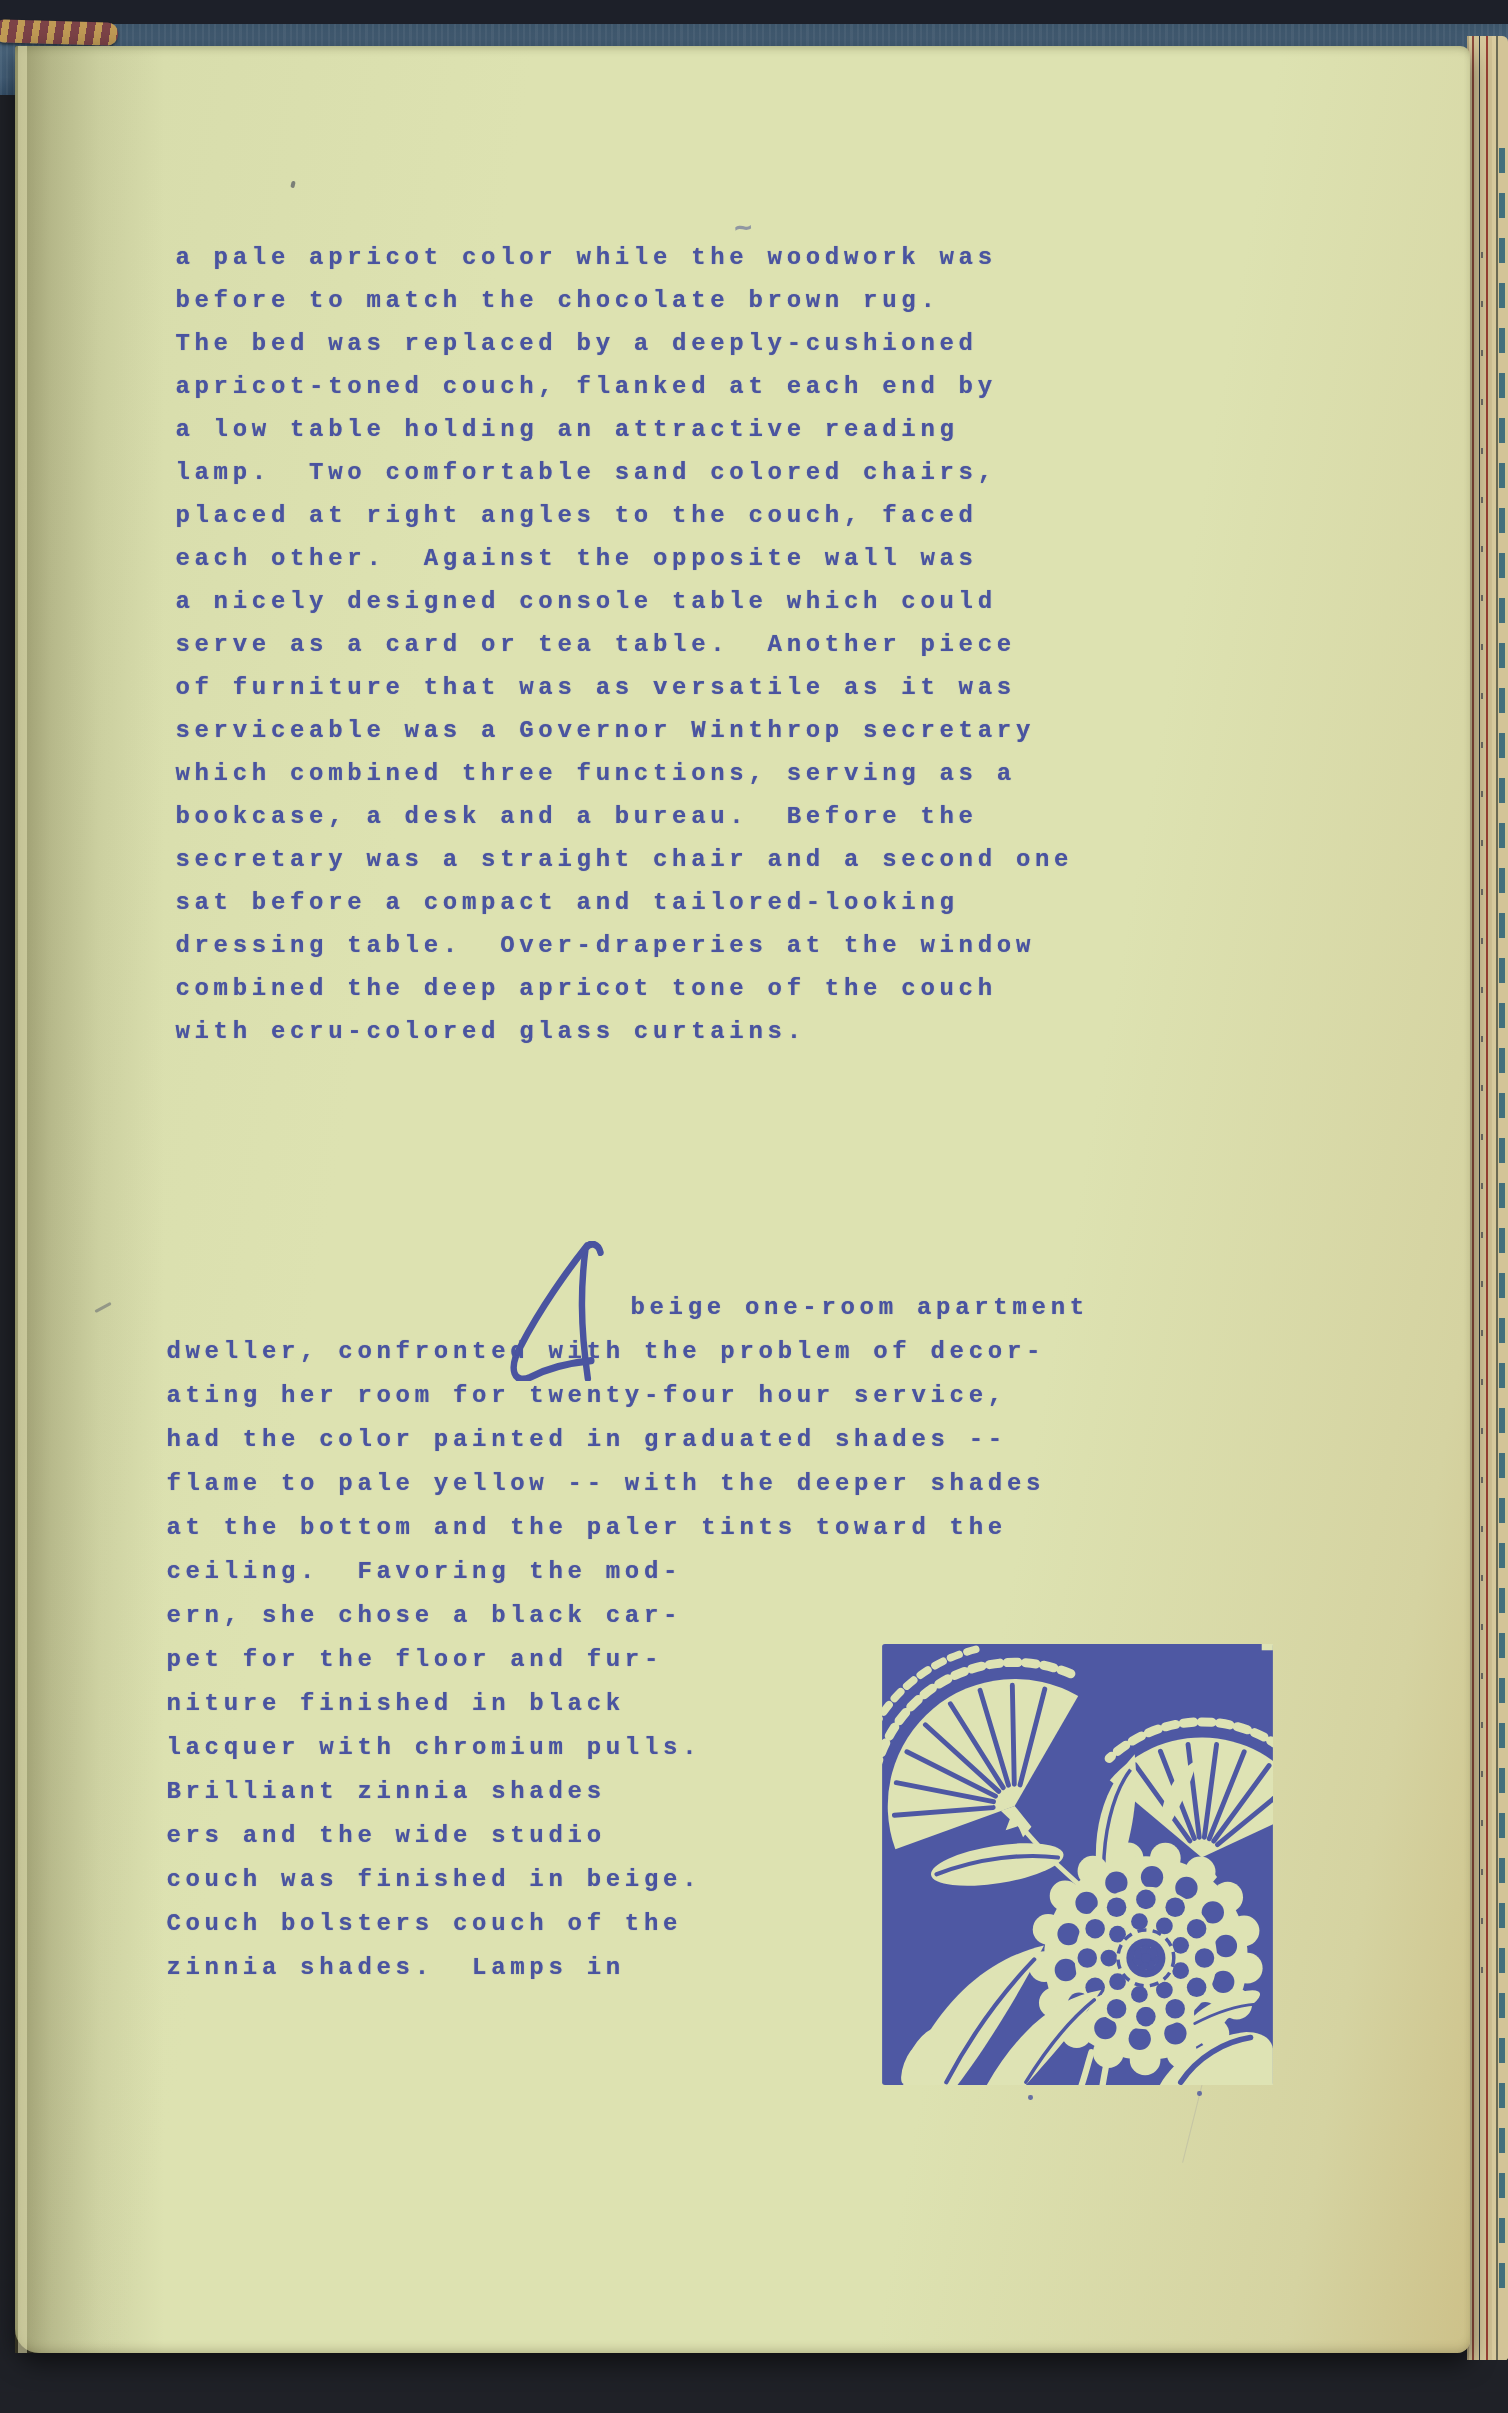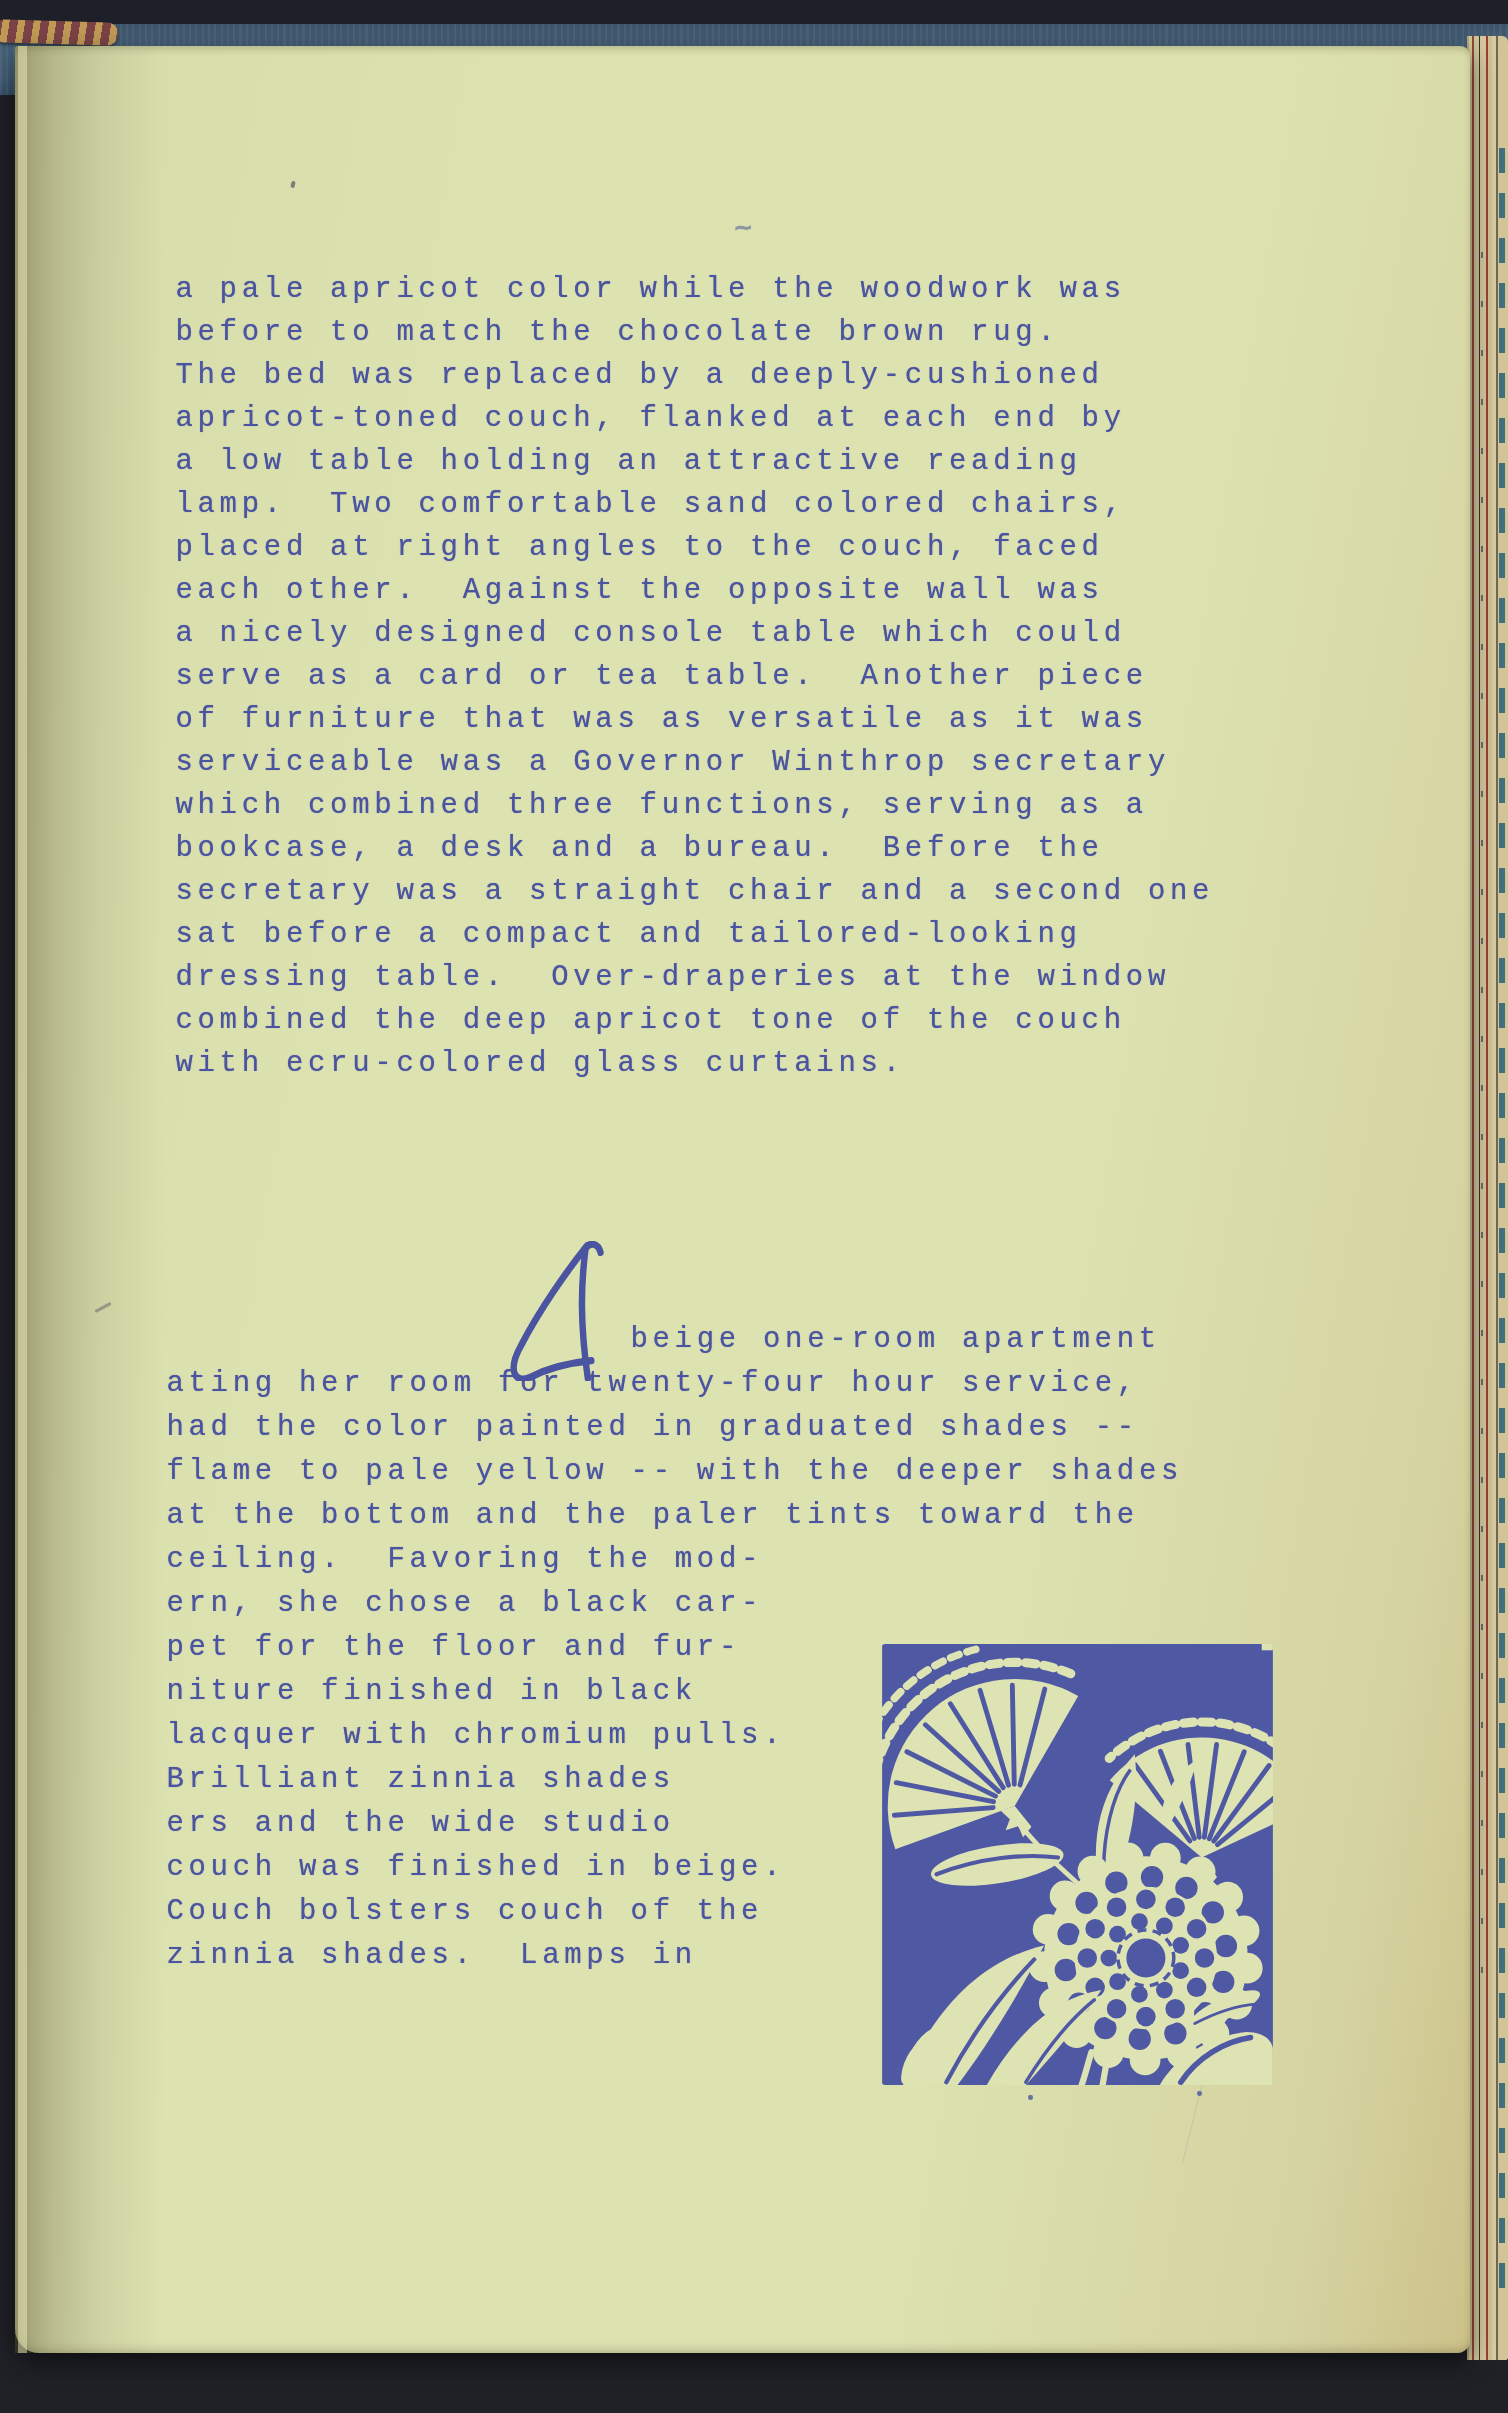--- a/index.html
+++ b/index.html
@@ -29,22 +29,22 @@
       border-radius:2.8px 9.8px 12.6px 24px;
       background:linear-gradient(100deg,#d6dbaa 0,#dde2b1 28%,#dde2b1 68%,#d5d3a1 90%,#cdc189 100%);
       box-shadow:0 9.8px 24px rgba(0,0,0,.55), inset 0 5.6px 8.4px -4.2px rgba(70,70,35,.35),
                  inset 0 -7px 11px -5.6px rgba(70,60,30,.33);}
   .gutter-shadow{position:absolute;left:0;top:0;bottom:0;width:161px;pointer-events:none;
       background:linear-gradient(90deg,rgba(84,78,40,.48) 0,rgba(84,78,40,.26) 36px,
                  rgba(84,78,40,.10) 84px,rgba(84,78,40,0) 150px);}
   .gutter-highlight{position:absolute;left:2.8px;top:0;bottom:0;width:9px;
       background:rgba(238,236,190,.5);filter:blur(0.7px);}
   
-  .tblock{position:absolute;color:#4a54a0;font-weight:400;font-size:29px;letter-spacing:4.7px;
-      text-shadow:0 0 0.9px rgba(62,72,150,.65);margin-top:32px;}
+  .tblock{position:absolute;color:#4a54a0;font-weight:700;font-size:24px;letter-spacing:4.7px;
+      text-shadow:0 0 0.9px rgba(62,72,150,.65);}
   .tline{height:43px;line-height:43px;white-space:pre;}
   .tblock2 .tline{height:44px;line-height:44px;}
   .lead-line{padding-left:464px;}
   .dropcap-svg{position:absolute;left:482px;top:1195px;width:115px;height:140px;}
   .zinnia-wrap{position:absolute;left:867px;top:1598px;width:391px;height:441px;}
   
   .mark-tilde{position:absolute;left:719px;top:166px;font-size:31px;color:rgba(80,90,150,.55);
       transform:rotate(-6deg);font-weight:700;}
   .mark-dash{position:absolute;left:79px;top:1260px;width:18px;height:2.8px;border-radius:1.4px;
       background:rgba(60,65,95,.40);transform:rotate(-28deg);}
@@ -102,20 +102,21 @@
     <svg class="dropcap-svg" viewBox="0 0 100 110" preserveAspectRatio="none">
       <title>A</title>
       <g fill="none" stroke="#4a54a0" stroke-width="5.6" stroke-linecap="round">
         <path d="M 90 9 C 88 2, 81 0, 77 6 C 73 34, 72 64, 79 108"></path>
         <path d="M 78 4 C 62 22, 37 54, 21 82 C 9 101, 15 113, 29 107 C 44 100, 60 96, 82 94"></path>
       </g>
     </svg>
 
     <div class="tblock tblock2" style="left:151px;top:1240px;">
       <div class="tline lead-line">beige one-room apartment</div>
+      <div class="tline">dweller, confronted with the problem of decor-</div>
       <div class="tline">ating her room for twenty-four hour service,</div>
       <div class="tline">had the color painted in graduated shades --</div>
       <div class="tline">flame to pale yellow -- with the deeper shades</div>
       <div class="tline">at the bottom and the paler tints toward the</div>
       <div class="tline">ceiling.  Favoring the mod-</div>
       <div class="tline">ern, she chose a black car-</div>
       <div class="tline">pet for the floor and fur-</div>
       <div class="tline">niture finished in black</div>
       <div class="tline">lacquer with chromium pulls.</div>
       <div class="tline">Brilliant zinnia shades</div>

